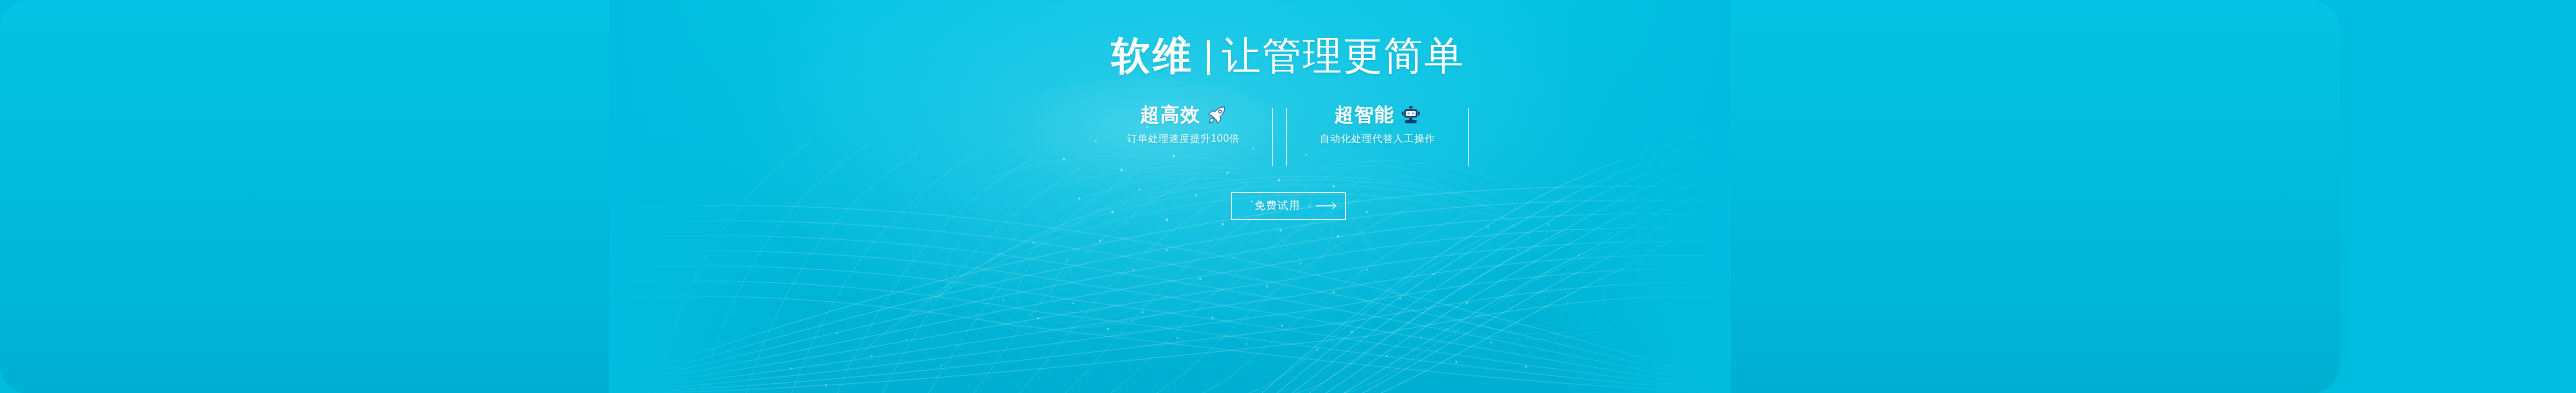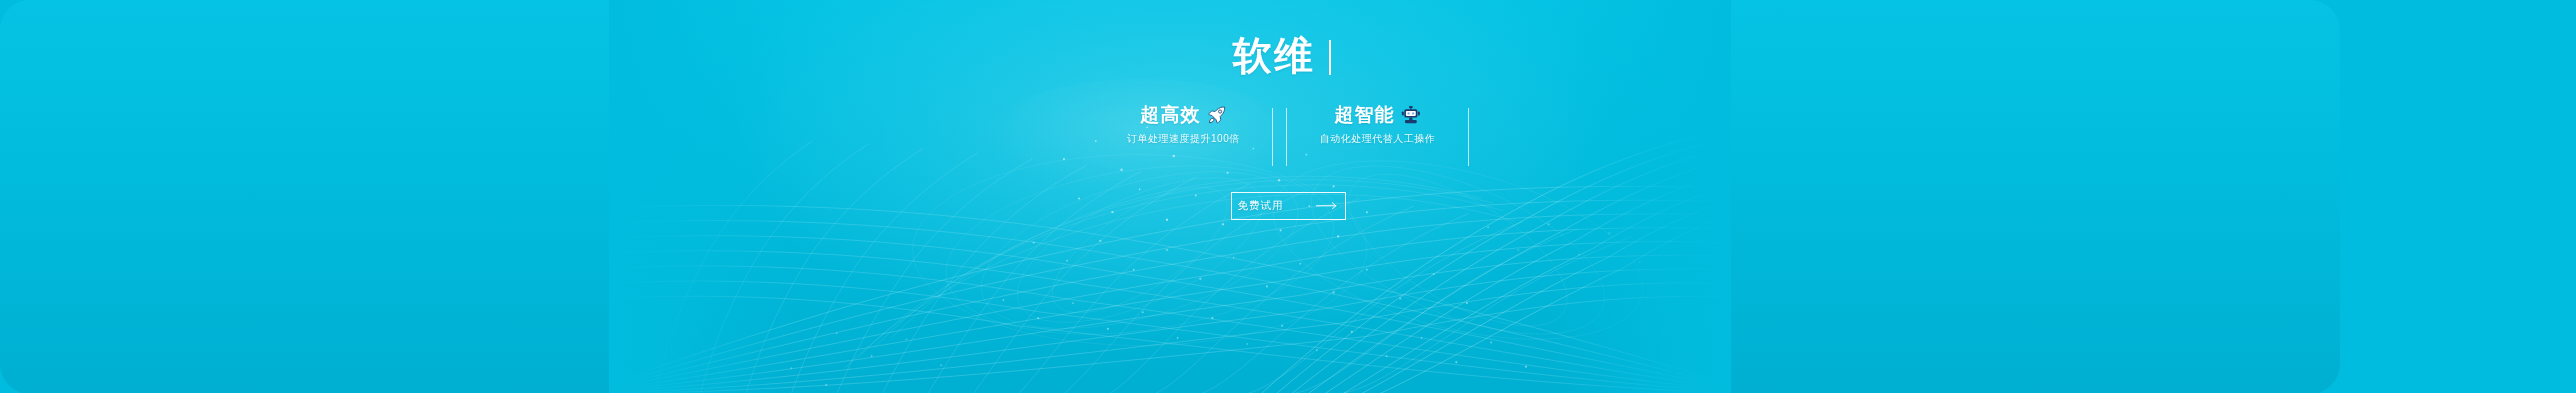--- a/index.html
+++ b/index.html
@@ -110,21 +110,21 @@
 
   .divider{
     width:0.8px;height:58px;
     margin-top:3px;
     background:rgba(255,255,255,.72);
     flex:0 0 0.8px;
   }
 
   .cta-wrap{margin-top:16.7px;}
   .cta{
-    display:flex;align-items:center;justify-content:space-between;
+    display:flex;align-items:center;justify-content:flex-end;
     width:115px;height:28px;
     border:0.8px solid rgba(255,255,255,.92);
     background:transparent;
     color:#ffffff;
     font-size:10.6px;
     letter-spacing:0.9px;
     cursor:pointer;
     box-sizing:border-box;
     text-shadow:0 0.8px 1.5px rgba(0,90,120,.22);
     font-family:"Liberation Sans","DejaVu Sans",sans-serif;
@@ -317,20 +317,21 @@
   </div>
 
   <div class="edge-fade-l"></div>
   <div class="edge-fade-r"></div>
 
   <div class="content">
 
     <div class="title">
       <span class="brand">软维</span>
       <span class="bar"></span>
+      <span class="slogan">让管理更简单</span>
     </div>
 
     <div class="features">
 
       <div class="feature">
         <div class="head">
           <span>超高效</span>
           <span class="ficon">
             <svg viewBox="0 0 32 32" xmlns="http://www.w3.org/2000/svg">
               <path d="M28.5 3.4c-4.6-.5-9.4 1.4-13 5l-2.2 2.2-4.4-.8c-.8-.1-1.6.1-2.1.7L3.2 14.1c-.6.6-.3 1.6.5 1.8l4.2 1.2 7 7 1.2 4.2c.2.8 1.2 1.1 1.8.5l3.6-3.6c.6-.6.8-1.4.7-2.1l-.8-4.4 2.2-2.2c3.6-3.6 5.5-8.4 5-13-.1-.1-.2-.1-.1-.1z" fill="#ffffff" stroke="#1b3b6f" stroke-width="1.3" stroke-linejoin="round"></path>

